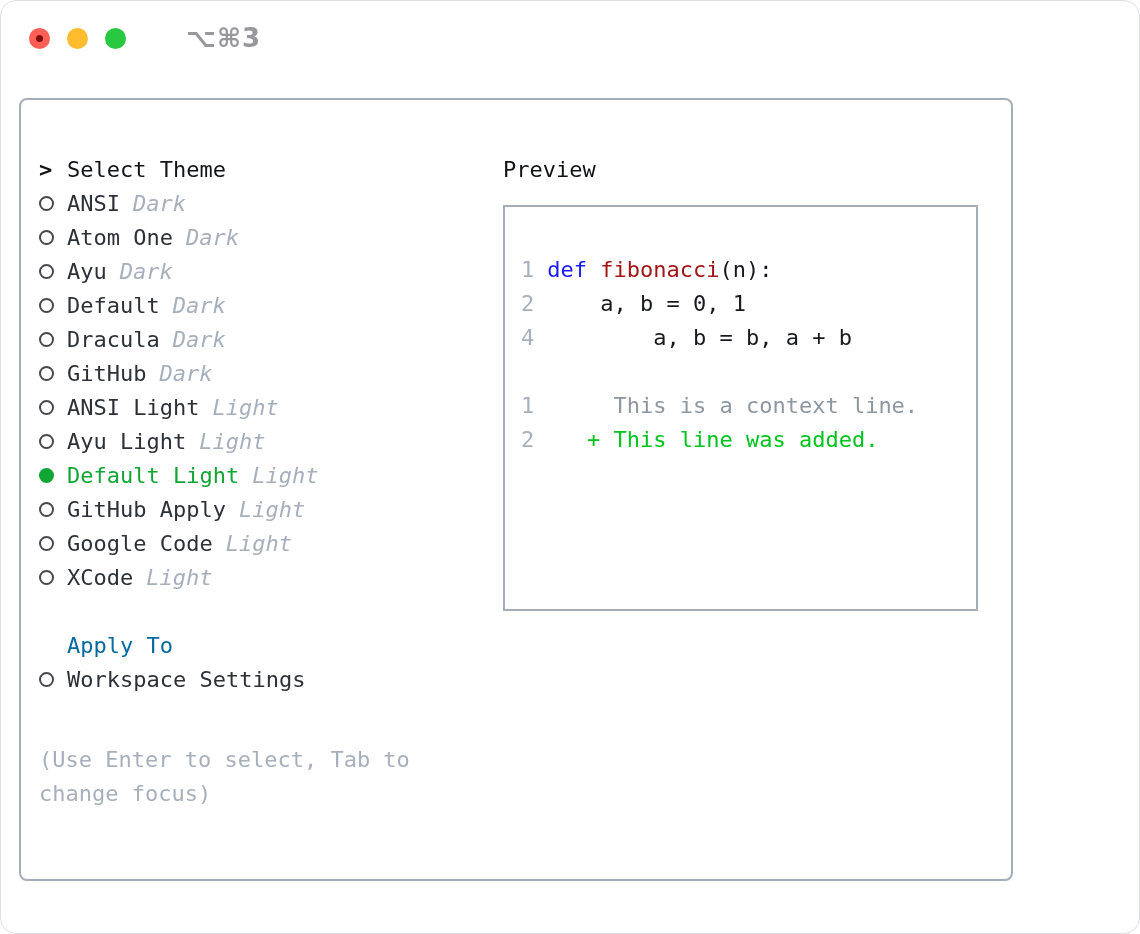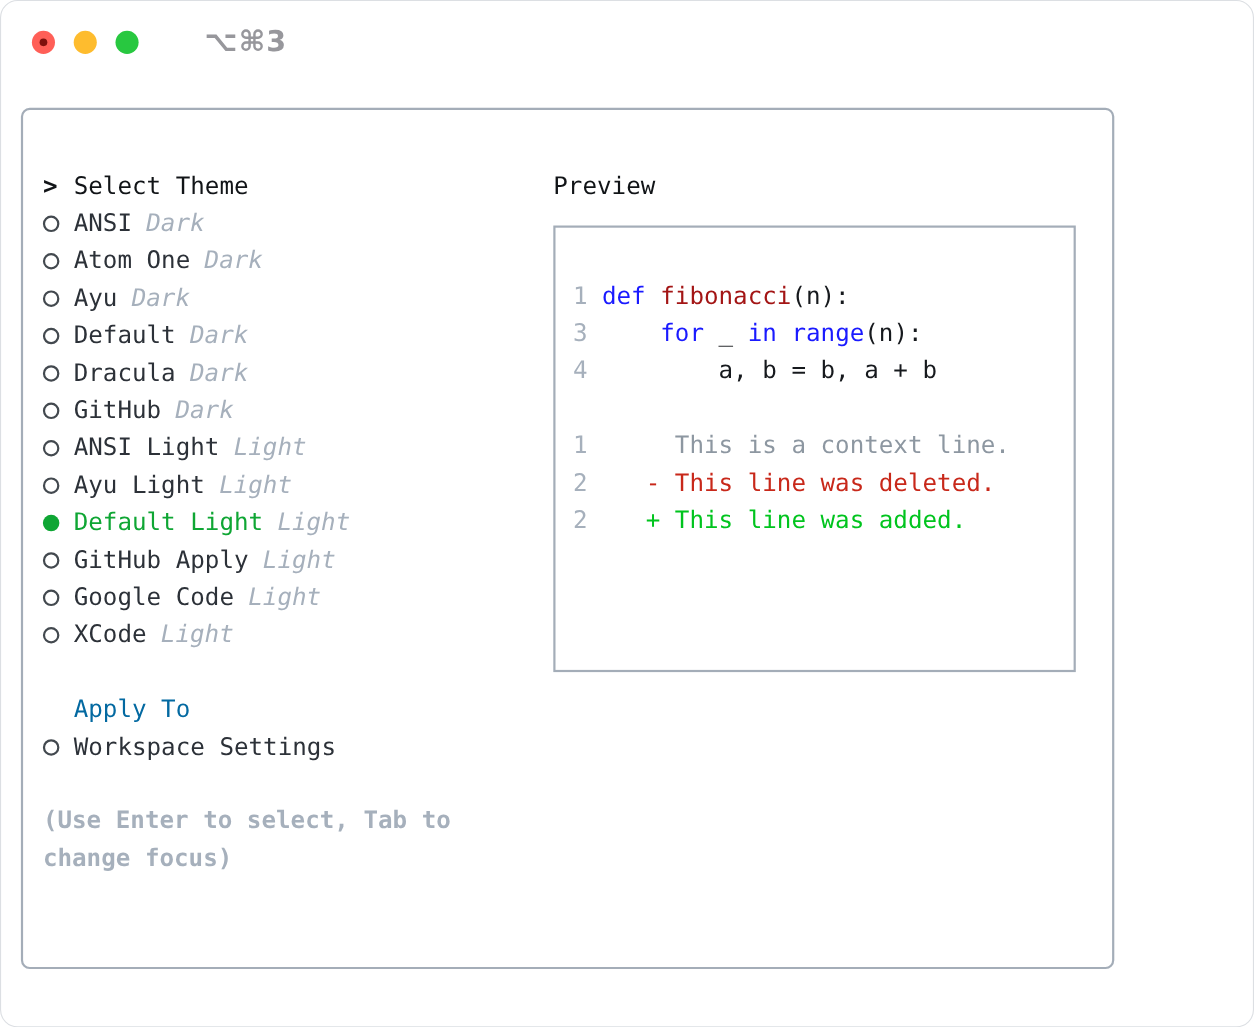--- a/index.html
+++ b/index.html
@@ -40,21 +40,21 @@
   .subtitle { color:#0369a1; }
 
   .radio { width:15px; height:15px; border-radius:50%; }
   .radio.off { border:2px solid #43494f; background:transparent; }
   .radio.on  { background:var(--selected-green); }
 
   .t-name { color:var(--text-dark); }
   .t-variant { color:var(--muted-gray); margin-left:13px;font-style:italic; }
   .sel .t-name { color:var(--selected-green); }
 
-  .help { margin-top:0; color:var(--muted-gray);font-weight:bold; }
+  .help { margin-top:13px; color:var(--muted-gray); }
   .help div { height:34px; line-height:34px; white-space:pre; }
 
   
   .preview-box {
     margin-top:19px; width:475px; height:406px;
     border:2px solid var(--border-gray); padding:46px 0 0 16px; overflow:hidden;
   }
   .cl { height:34px; line-height:34px; white-space:pre; font-size:22px; color:#16191d; }
   .ln { display:inline-block; min-width:13px; margin-right:13px; color:var(--muted-gray); }
   .tok-pl  { color:#16191d; }
@@ -121,26 +121,25 @@
     </div>
 
     <div class="col-right">
       <div class="row">
         <span class="title">Preview</span>
       </div>
 
       <div class="preview-box">
         <div id="code-lines">
             <div class="cl"><span class="ln">1</span><span class="tok-kw">def</span><span class="tok-pl"> </span><span class="tok-fn">fibonacci</span><span class="tok-pl">(n):</span></div>
-            <div class="cl"><span class="ln">3</span><span class="tok-pl">    </span><span class="tok-kw">for</span><span class="tok-pl"> _ </span><span class="tok-kw">in</span><span class="tok-pl"> </span><span class="tok-kw">range</span><span class="tok-pl">(n):</span></div>
+            <div class="cl"><span class="ln">2</span><span class="tok-pl">    a, b = 0, 1</span></div>
             <div class="cl"><span class="ln">4</span><span class="tok-pl">        a, b = b, a + b</span></div>
           </div>
         <div class="cl"> </div>
         <div id="diff-lines">
             <div class="cl"><span class="ln">1</span><span class="tok-ctx">     This is a context line.</span></div>
-            <div class="cl"><span class="ln">2</span><span class="tok-del">   - This line was deleted.</span></div>
             <div class="cl"><span class="ln">2</span><span class="tok-add">   + This line was added.</span></div>
           </div>
       </div>
     </div>
 
   </div>
 </div>
 
 </body></html>

